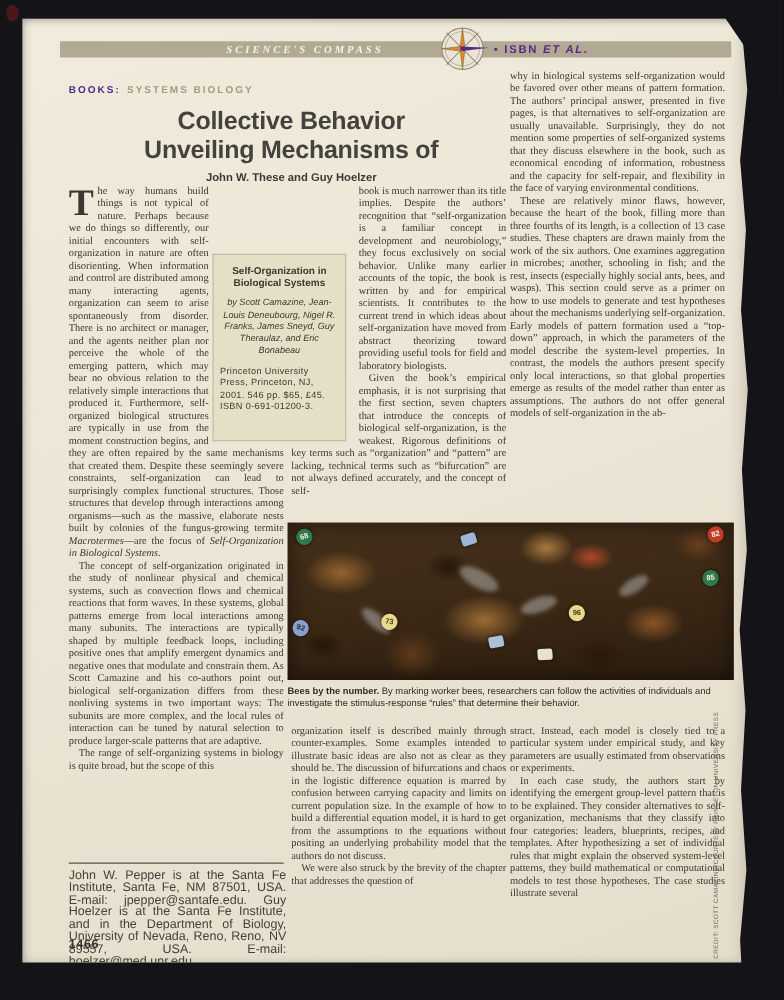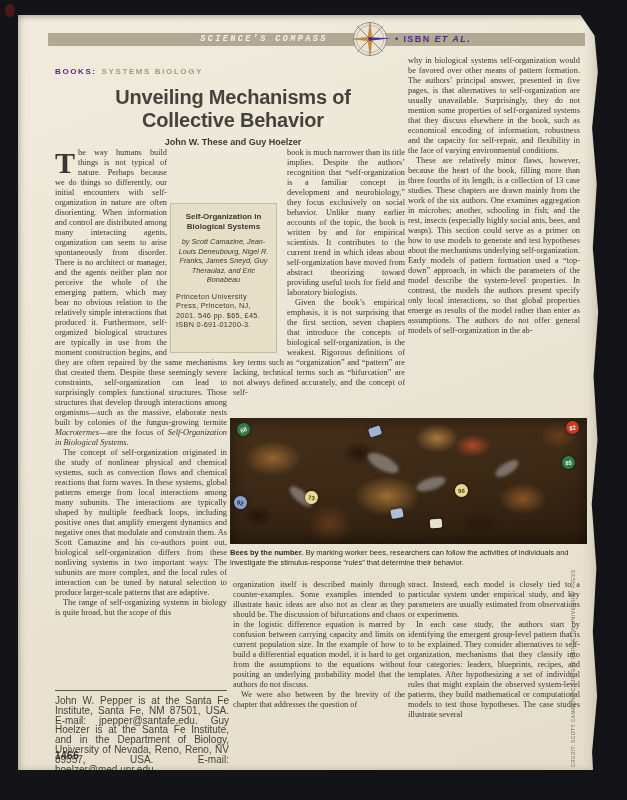--- a/index.html
+++ b/index.html
@@ -9,22 +9,22 @@
   .corner-mark{position:absolute;left:5px;top:4px;width:10px;height:13px;background:#4a171b;
        border-radius:45% 55% 50% 50%;z-index:7;}
   
   .page{position:absolute;left:18px;top:15px;width:582px;height:755px;
        background:linear-gradient(160deg,#f0ebdc 0%,#eae4d4 55%,#e4ddca 100%);
        box-shadow:inset 4px 0 7px -3px rgba(40,30,20,.30), inset 0 4px 6px -3px rgba(40,30,20,.25),
                   inset -10px 0 14px -6px rgba(40,30,20,.22);
        overflow:hidden;z-index:1;}
   
   .header-bar{position:absolute;left:30px;top:18px;width:537px;height:13px;background:#b2a995;}
-  .bar-label{position:absolute;left:116px;top:18px;width:260px;height:13px;line-height:13px;
-       text-align:center;font-family:Liberation Mono, monospace;font-style:italic;font-weight:bold;
+  .bar-label{position:absolute;left:96px;top:18px;width:260px;height:13px;line-height:13px;
+       text-align:center;font-family:Liberation Serif, serif;font-style:italic;font-weight:bold;
        font-size:8.5px;letter-spacing:2.4px;color:#f5f2e6;}
   .section-label{position:absolute;left:377px;top:18px;height:13px;line-height:13px;
        font-family:"Liberation Sans",sans-serif;font-weight:bold;font-size:9px;
        letter-spacing:1.4px;color:#55298a;}
   .section-label i{font-style:italic;}
   .compass{position:absolute;left:330px;top:2px;width:44px;height:44px;z-index:2;}
   
   .kicker{position:absolute;left:37px;top:52px;font-family:"Liberation Sans",sans-serif;
        font-weight:bold;font-size:8px;letter-spacing:1.6px;}
   .kicker .cat{color:#55298a;}
@@ -132,22 +132,22 @@
       <polygon points="6,24 22,22 24,24 22,26" fill="#d98a2b" stroke="#7a5217" stroke-width=".4"></polygon>
       <polygon points="22,22 47,23.2 24,26" fill="#55298a"></polygon>
       <circle cx="24" cy="24" r="2" fill="#55298a"></circle>
     </svg>
 
     <div class="section-label"><span>• ISBN </span><i>ET AL.</i></div>
 
     <div class="kicker"><span class="cat">BOOKS:</span><span class="topic">SYSTEMS BIOLOGY</span></div>
 
     <div class="title-block">
+      <div class="title-line">Collective Behavior</div>
       <div class="title-line">Unveiling Mechanisms of</div>
-      <div class="title-line">Collective Behavior</div>
       <div class="byline">John W. These and Guy Hoelzer</div>
     </div>
 
     <div class="col col1">
       <span class="dropcap">T</span>
       <span class="boxspacer-r"></span>
       <p><span>he way humans build things is not typical of nature. Perhaps because we do things so differently, our initial encounters with self-organization in nature are often disorienting. When information and control are distributed among many interacting agents, organization can seem to arise spontaneously from disorder. There is no architect or manager, and the agents neither plan nor perceive the whole of the emerging pattern, which may bear no obvious relation to the relatively simple interactions that produced it. Furthermore, self-organized biological structures are typically in use from the moment construction begins, and they are often repaired by the same mechanisms that created them. Despite these seemingly severe constraints, self-organization can lead to surprisingly complex functional structures. Those structures that develop through interactions among organisms—such as the massive, elaborate nests built by colonies of the fungus-growing termite </span><i>Macrotermes</i><span>—are the focus of </span><i>Self-Organization in Biological Systems</i><span>.</span></p>
       <p class="indent">The concept of self-organization originated in the study of nonlinear physical and chemical systems, such as convection flows and chemical reactions that form waves. In these systems, global patterns emerge from local interactions among many subunits. The interactions are typically shaped by multiple feedback loops, including positive ones that amplify emergent dynamics and negative ones that modulate and constrain them. As Scott Camazine and his co-authors point out, biological self-organization differs from these nonliving systems in two important ways: The subunits are more complex, and the local rules of interaction can be tuned by natural selection to produce larger-scale patterns that are adaptive.</p>
       <p class="indent">The range of self-organizing systems in biology is quite broad, but the scope of this</p>
     </div>
@@ -184,21 +184,21 @@
           <span class="bee-tag blank" style="left: 39%; top: 7%; background: rgb(157, 180, 216); color: rgb(35, 40, 58); transform: rotate(-18deg);"></span>
           <span class="bee-tag blank" style="left: 45%; top: 72%; background: rgb(174, 191, 216); color: rgb(35, 40, 58); transform: rotate(-11deg);"></span>
           <span class="bee-tag blank" style="left: 56%; top: 80%; background: rgb(231, 226, 207); color: rgb(74, 58, 26); transform: rotate(-4deg);"></span>
         </div>
     </div>
 
     <div class="caption"><b>Bees by the number.</b><span> By marking worker bees, researchers can follow the activities of individuals and investigate the stimulus-response “rules” that determine their behavior.</span></div>
 
     <div class="col col2l">
       <p>organization itself is described mainly through counter-examples. Some examples intended to illustrate basic ideas are also not as clear as they should be. The discussion of bifurcations and chaos in the logistic difference equation is marred by confusion between carrying capacity and limits on current population size. In the example of how to build a differential equation model, it is hard to get from the assumptions to the equations without positing an underlying probability model that the authors do not discuss.</p>
-      <p class="indent">We were also between by the brevity of the chapter that addresses the question of</p>
+      <p class="indent">We were also struck by the brevity of the chapter that addresses the question of</p>
     </div>
     <div class="col col3l">
       <p>stract. Instead, each model is closely tied to a particular system under empirical study, and key parameters are usually estimated from observations or experiments.</p>
       <p class="indent">In each case study, the authors start by identifying the emergent group-level pattern that is to be explained. They consider alternatives to self-organization, mechanisms that they classify into four categories: leaders, blueprints, recipes, and templates. After hypothesizing a set of individual rules that might explain the observed system-level patterns, they build mathematical or computational models to test those hypotheses. The case studies illustrate several</p>
     </div>
 
     <div class="fn-rule"></div>
     <div class="footnote">John W. Pepper is at the Santa Fe Institute, Santa Fe, NM 87501, USA. E-mail: jpepper@santafe.edu. Guy Hoelzer is at the Santa Fe Institute, and in the Department of Biology, University of Nevada, Reno, Reno, NV 89557, USA. E-mail: hoelzer@med.unr.edu</div>
 
     <div class="page-num">1466</div>

